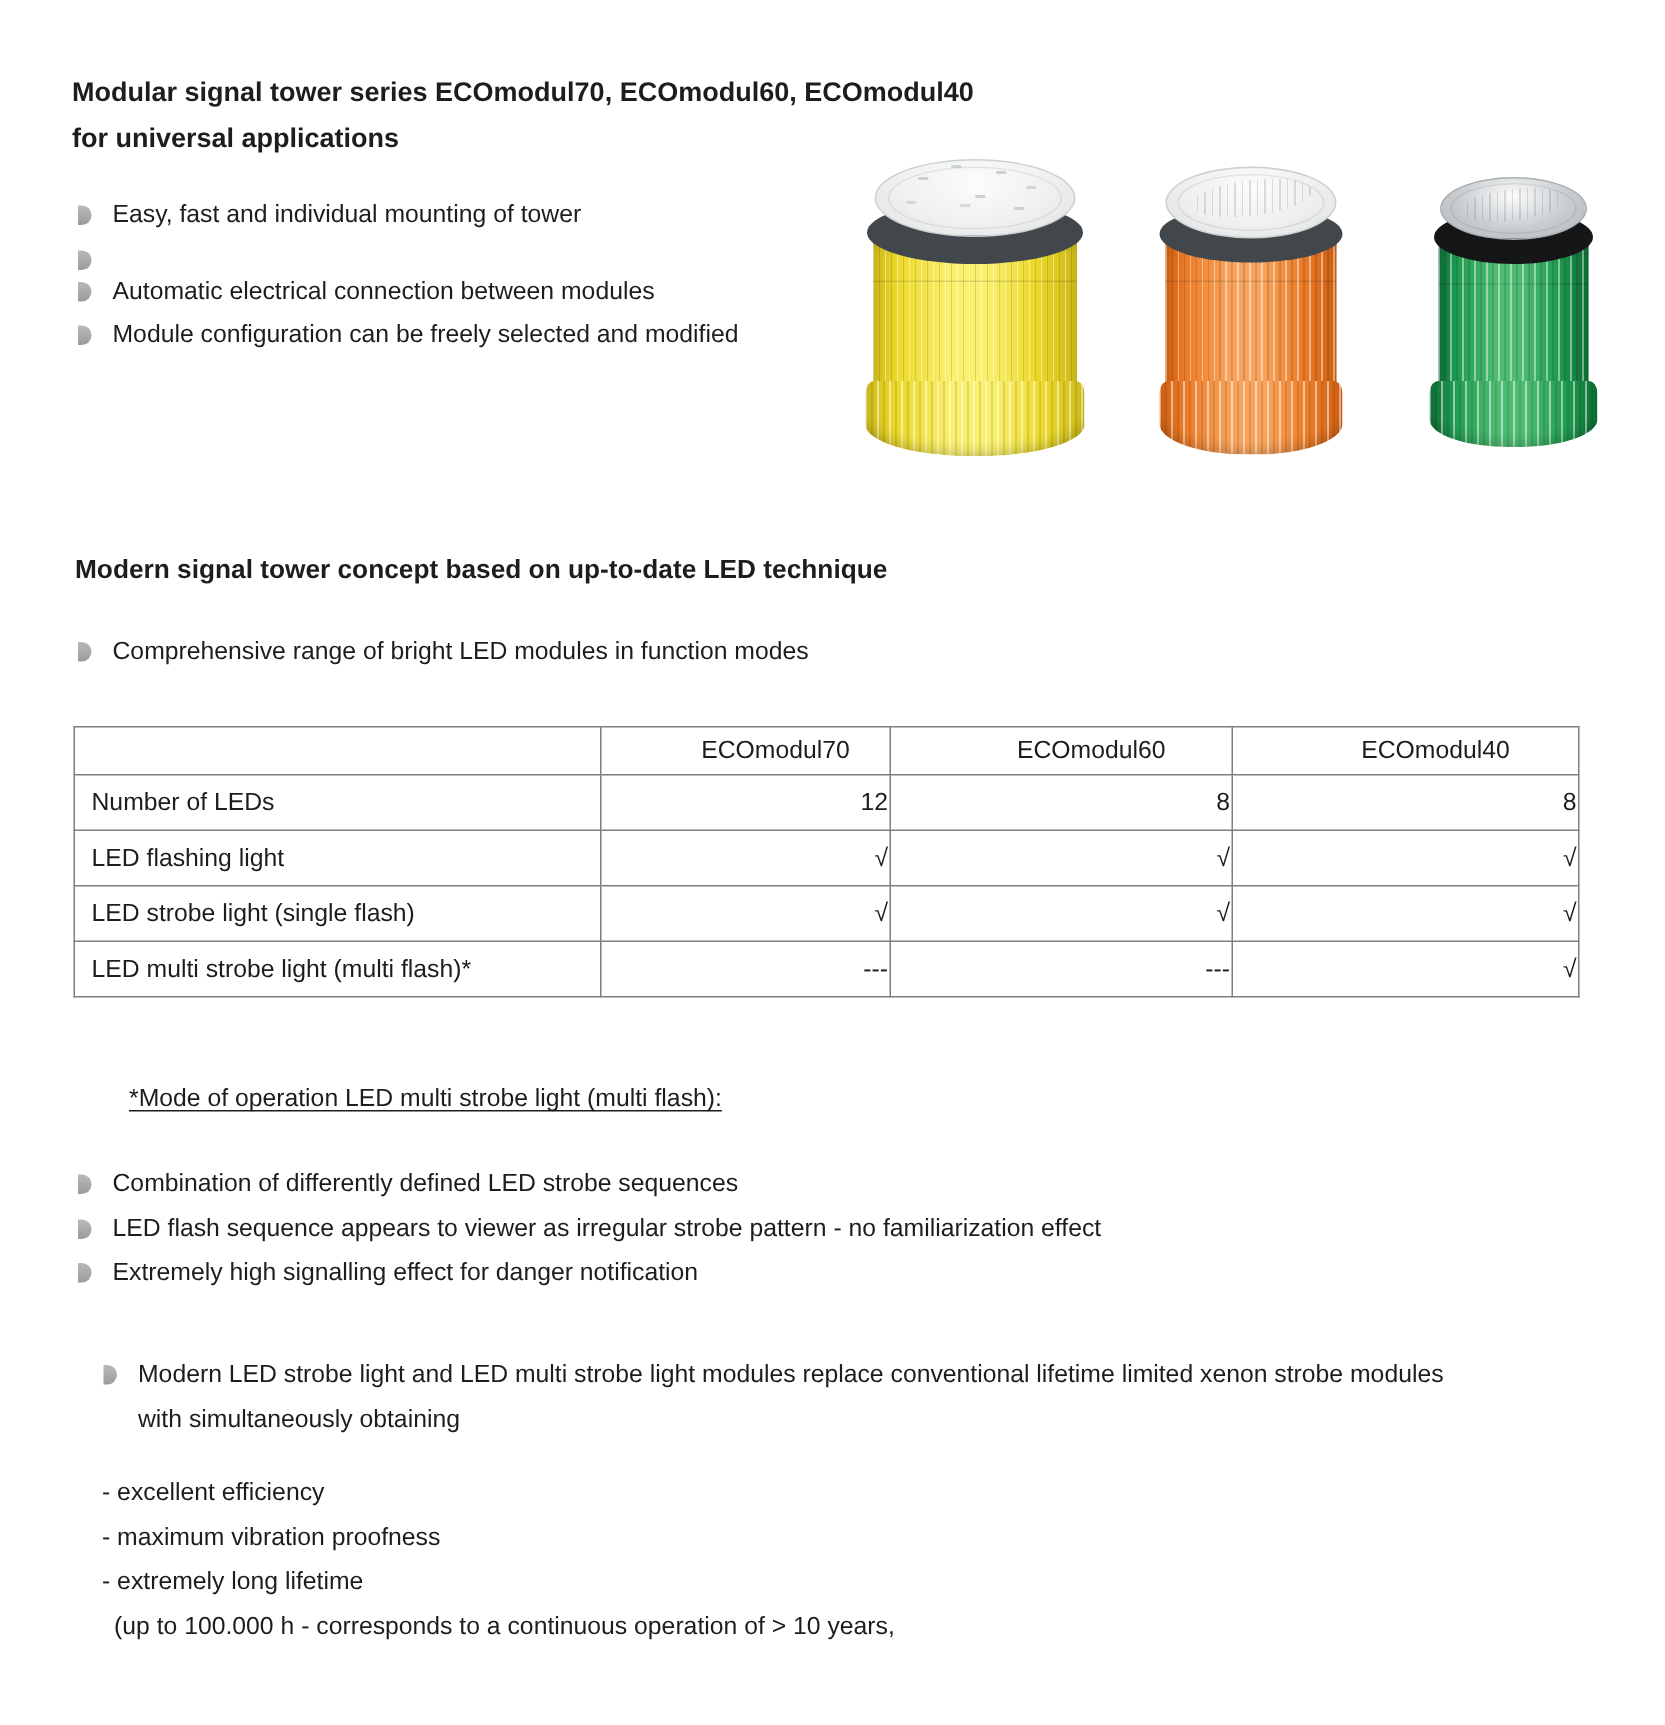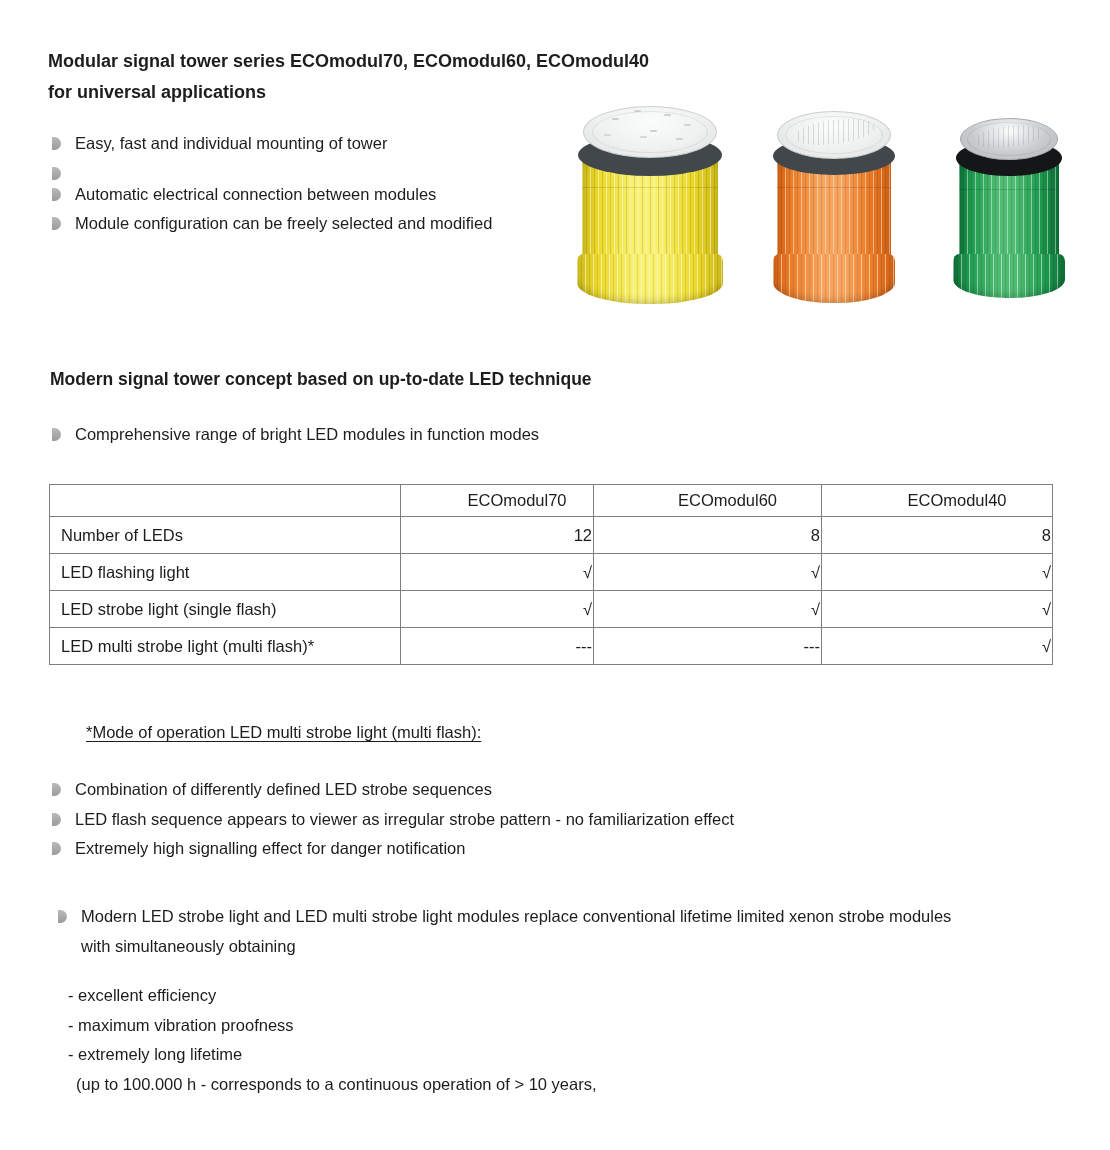--- a/index.html
+++ b/index.html
@@ -22,21 +22,21 @@
   .footnote-list { left:50px; top:747px;margin-top:28px; }
   .bullet-row { display:flex; align-items:flex-start; }
   .bullet-glyph {
     flex:none; width:9px; height:13px; margin:8px 14px 0 2px;
     background:linear-gradient(180deg,#b9b9b9,#9b9b9b);
     border-radius:0 7px 7px 0;
   }
   .bullet-text { font-size:16.5px; line-height:29.5px; white-space:nowrap; }
 
   
-  .closing-para { left:56px; top:902px; }
+  .closing-para { left:67px; top:902px; }
   .closing-lines { font-size:16.5px; line-height:29.5px; }
   .dash-block { left:68px; top:981px; font-size:16.5px; line-height:29.5px; }
   .dash-line { white-space:nowrap; }
   .note-line { padding-left:8px; white-space:nowrap; }
 
   
   .spec-table-wrap { left:49px; top:484px; }
   table.spec { border-collapse:collapse; table-layout:fixed; width:1003px;
     font-size:16.5px; color:#1d1d1d; }
   table.spec th, table.spec td { border:1px solid #7f7f7f; overflow:hidden;padding-left:41px; }

